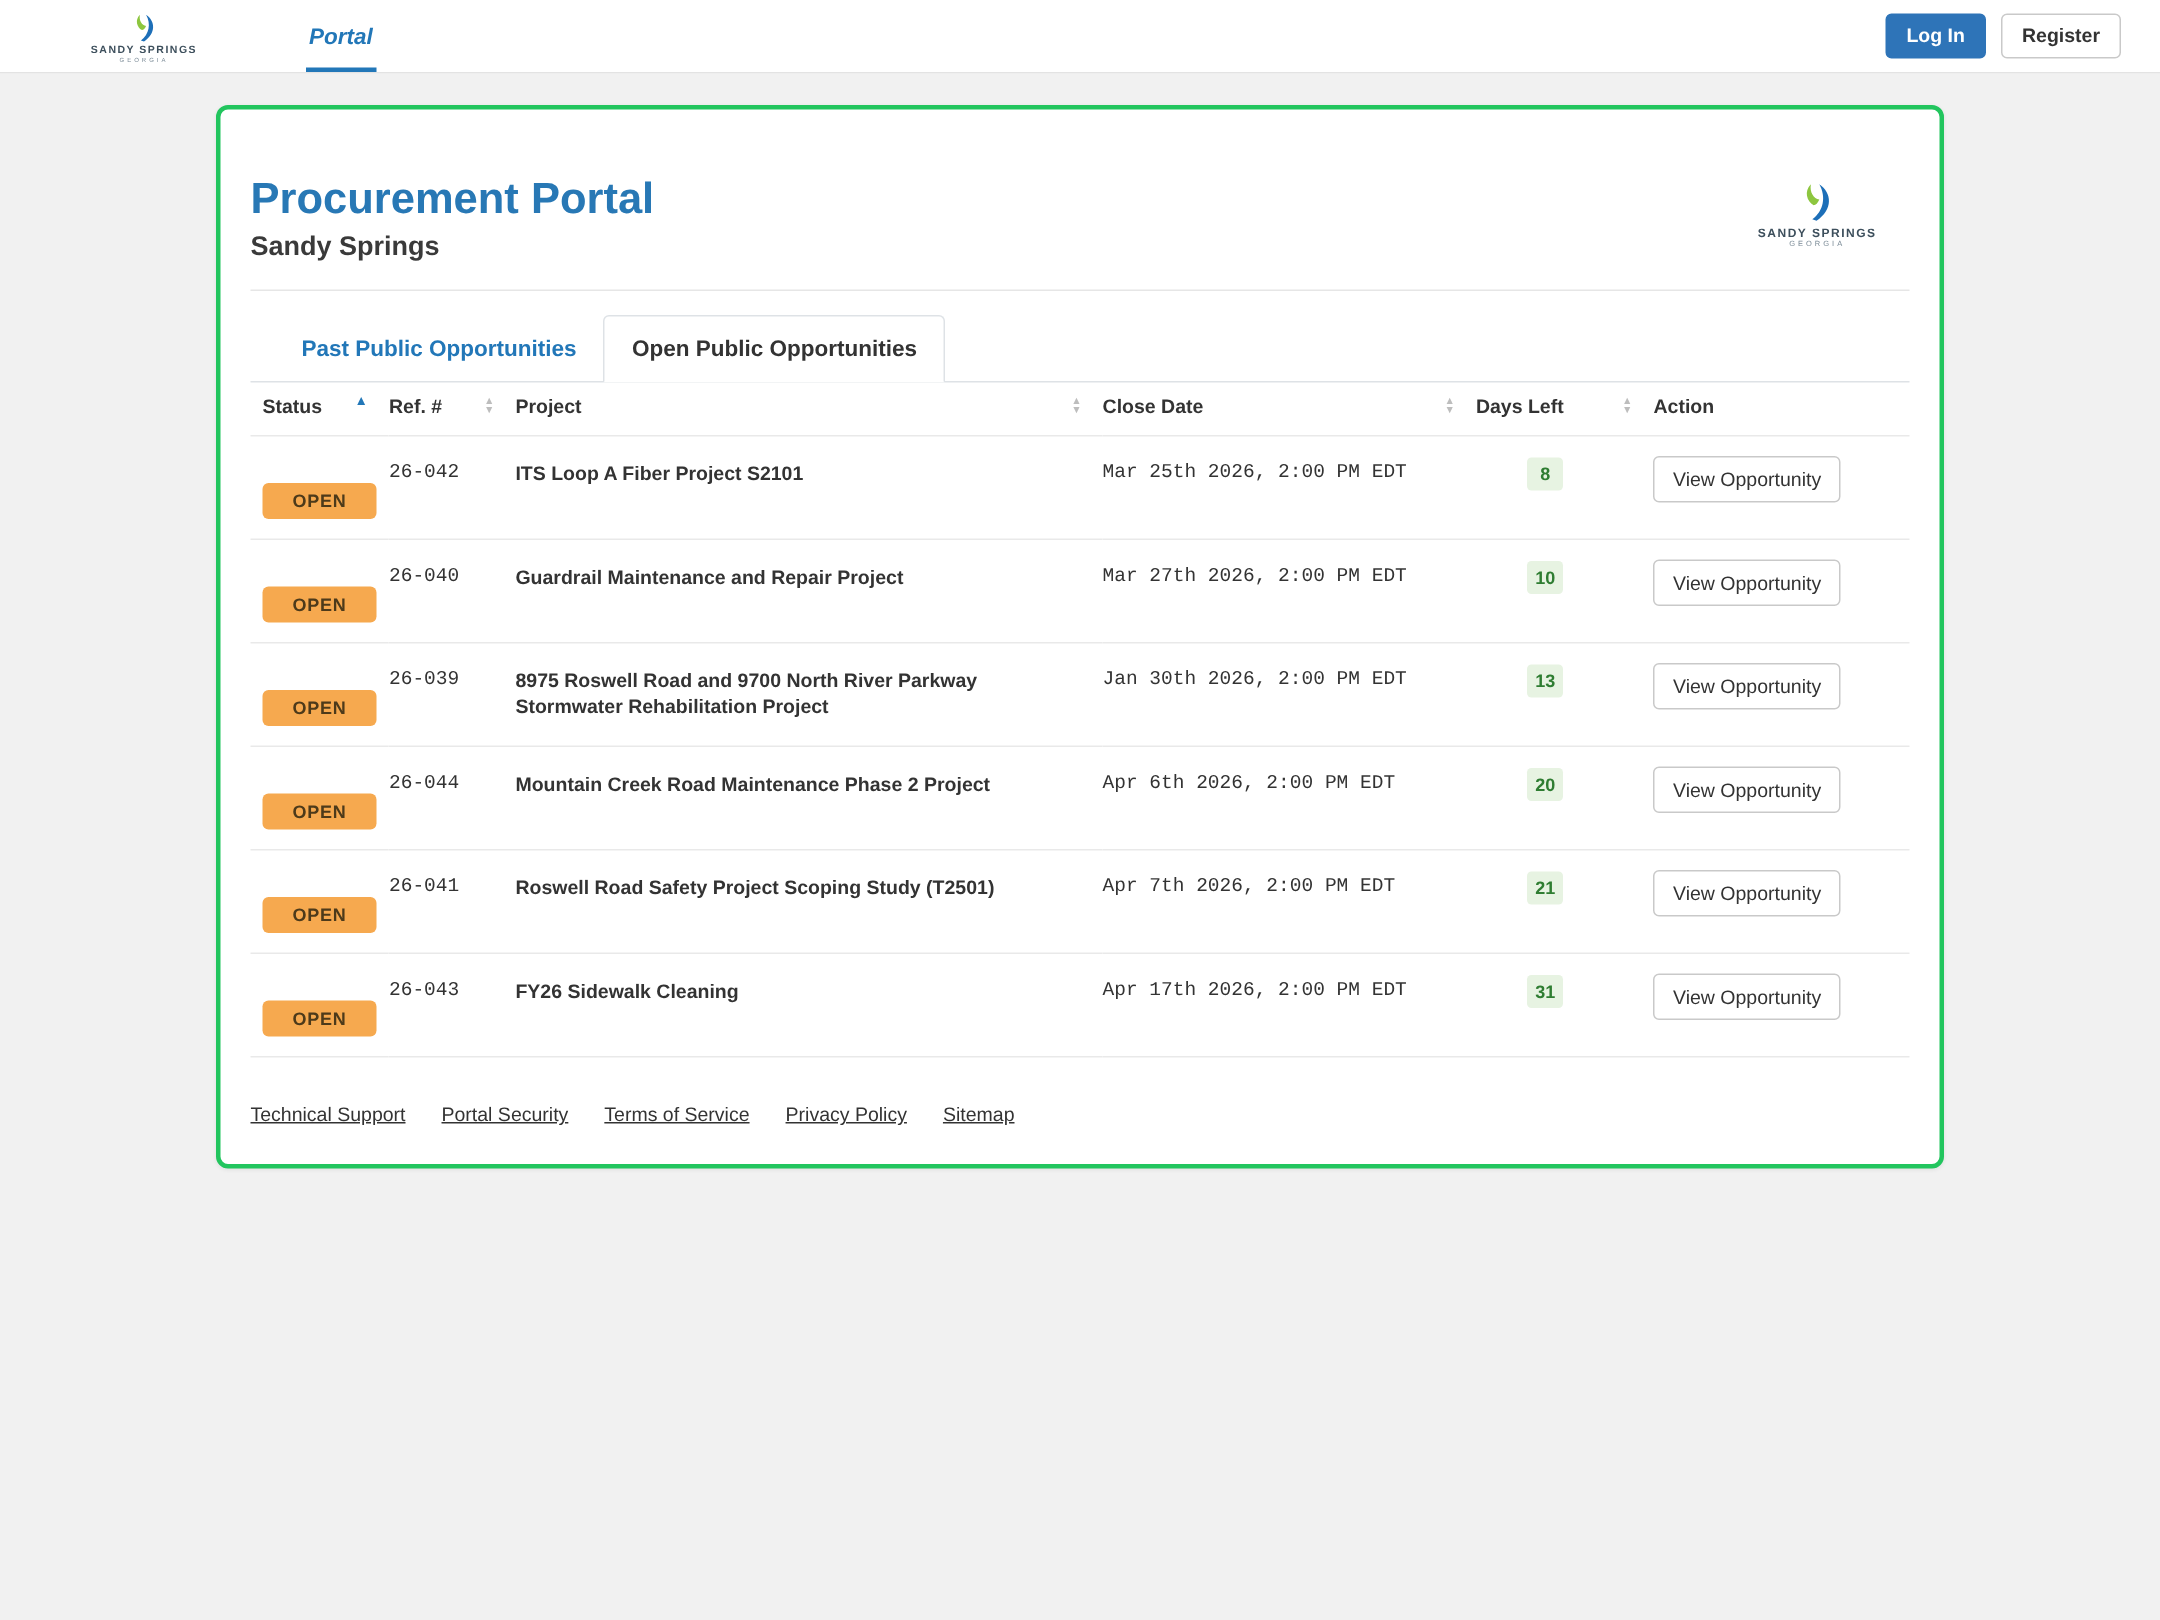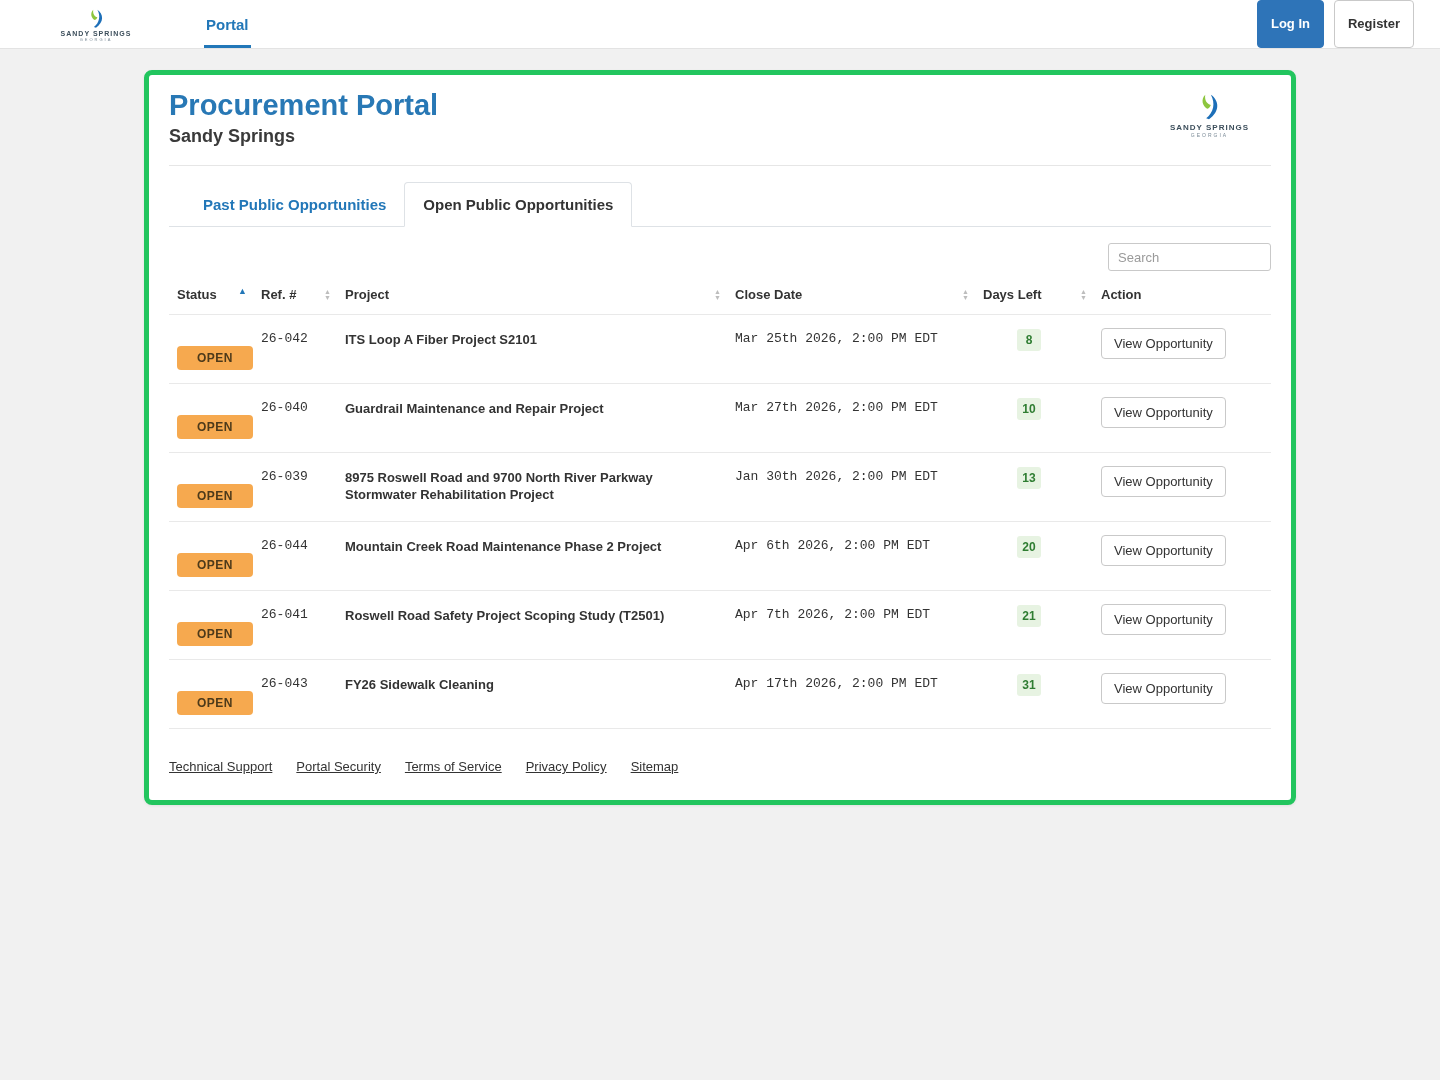--- a/index.html
+++ b/index.html
@@ -27,36 +27,37 @@
   .brand-name { font-size: 7px; font-weight: bold; letter-spacing: 1px; color: #3d4f5c; margin-top: 1px; white-space: nowrap; }
   .brand-sub { font-size: 4px; letter-spacing: 2px; color: #7a8a96; }
   .nav { margin-left: 68px; display: flex; align-items: stretch; }
   .nav-link {
     display: flex; align-items: center;
     padding: 0 2px; margin-top: 3px;
     color: var(--accent, #2277b8);
     font-weight: bold; font-size: 15px;
     text-decoration: none; cursor: pointer;
     border-bottom: 3px solid var(--accent, #2277b8);
-  }
-  .nav-actions { margin-left: auto; display: flex; gap: 10px; }
+    font-style: italic;
+  }
+  .nav-actions { margin-left: auto; display: flex; align-items: center; gap: 10px; }
   .btn {
     font-family: inherit; font-size: 13px; font-weight: bold;
     border-radius: 4px; padding: 6px 13px; cursor: pointer; line-height: 1.2;
   }
   .btn-login { background: var(--login-bg, #2e74b8); border: 1px solid var(--login-bg, #2e74b8); color: #fff; }
   .btn-register { background: #fff; border: 1px solid #c9c9c9; color: #333; }
 
   
   .card {
     width: 1152px; margin: 21px auto 0 auto;
     background: #fff;
-    border: 5px solid #22c55e; border-radius: 8px;
+    border: 3px solid #22c55e; border-radius: 8px;
     box-shadow: 0 1px 3px rgba(0,0,0,0.07);
-    padding: 8px 20px 26px 20px;
+    padding: 38px 20px 26px 20px;
   }
   .card-header { display: flex; justify-content: space-between; align-items: flex-start; }
   .page-title {
     margin: 6px 0 4px 0;
     font-size: 29px; font-weight: bold;
     color: var(--heading, #2878b5);
   }
   .page-subtitle { font-size: 18px; font-weight: bold; color: #3a3a3a; }
   .card-logo { display: flex; flex-direction: column; align-items: center; margin: 8px 22px 0 0; }
   .card-logo svg { width: 30px; height: 30px; display: block; }
@@ -165,23 +166,20 @@
     </div>
   </div>
 
   <hr class="header-divider">
 
   <div class="tabs">
     <button class="tab inactive">Past Public Opportunities</button>
     <button class="tab active">Open Public Opportunities</button>
   </div>
 
-  <div class="search-row">
-    <input class="search-input" type="text" placeholder="Search" style="">
-  </div>
 
   <table class="opps">
     <colgroup>
       <col style="width:92px">
         <col style="width:84px">
         <col style="width:390px">
       <col style="width:248px">
         <col style="width:118px">
         <col style="width:170px">
     </colgroup>

